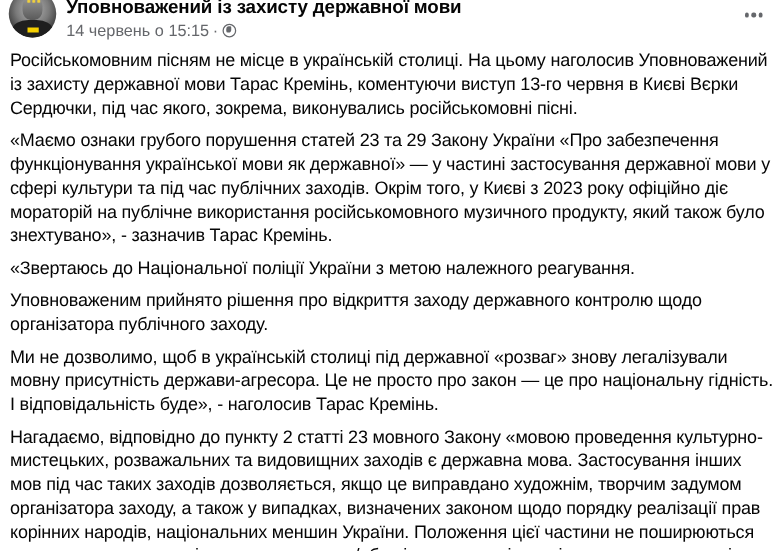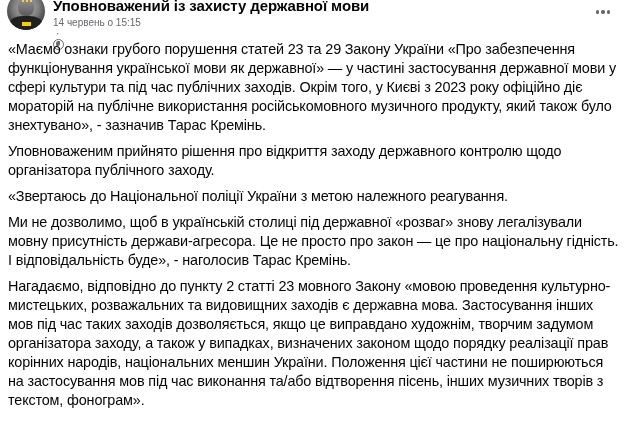--- a/index.html
+++ b/index.html
@@ -35,22 +35,22 @@
       position: absolute; left: 15px; top: 30px; width: 9px; height: 4px;
       background: #f5d000;
     }
     .author {
       position: absolute; left: 53px; top: -3px;
       font-size: 15px; font-weight: bold; color: #050505;
       letter-spacing: -0.1px; white-space: nowrap;
     }
     .meta {
       position: absolute; left: 53px; top: 17px;
-      font-size: 10px; color: #65676b; white-space: nowrap;
-      display: flex;  flex-direction: column;
+      font-size: 13px; color: #65676b; white-space: nowrap;
+      display: flex; align-items: center;
     }
     .meta .sep { margin: 0 3px; }
     .globe-icon {
       display: inline-block; width: 11px; height: 11px;
       border: 1.5px solid #65676b; border-radius: 50%;
       position: relative;
     }
     .globe-icon::after {
       content: ""; position: absolute; left: 2px; top: 1px;
       width: 4px; height: 5px; background: #65676b;
@@ -90,19 +90,20 @@
       <span class="globe-icon"></span>
     </div>
     <div class="more-button">
       <span></span>
       <span></span>
       <span></span>
     </div>
   </div>
 
   <div class="content">
+    <p>Російськомовним пісням не місце в українській столиці. На цьому наголосив Уповноважений із захисту державної мови Тарас Кремінь, коментуючи виступ 13-го червня в Києві Вєрки Сердючки, під час якого, зокрема, виконувались російськомовні пісні.</p>
     <p>«Маємо ознаки грубого порушення статей 23 та 29 Закону України «Про забезпечення функціонування української мови як державної» — у частині застосування державної мови у сфері культури та під час публічних заходів. Окрім того, у Києві з 2023 року офіційно діє мораторій на публічне використання російськомовного музичного продукту, який також було знехтувано», - зазначив Тарас Кремінь.</p>
+    <p>«Звертаюсь до Національної поліції України з метою належного реагування.</p>
     <p>Уповноваженим прийнято рішення про відкриття заходу державного контролю щодо організатора публічного заходу.</p>
-    <p>«Звертаюсь до Національної поліції України з метою належного реагування.</p>
     <p>Ми не дозволимо, щоб в українській столиці під державної «розваг» знову легалізували мовну присутність держави-агресора. Це не просто про закон — це про національну гідність. І відповідальність буде», - наголосив Тарас Кремінь.</p>
     <p>Нагадаємо, відповідно до пункту 2 статті 23 мовного Закону «мовою проведення культурно-мистецьких, розважальних та видовищних заходів є державна мова. Застосування інших мов під час таких заходів дозволяється, якщо це виправдано художнім, творчим задумом організатора заходу, а також у випадках, визначених законом щодо порядку реалізації прав корінних народів, національних меншин України. Положення цієї частини не поширюються на застосування мов під час виконання та/або відтворення пісень, інших музичних творів з текстом, фонограм».</p>
   </div>
 </div>
 
 </body></html>

